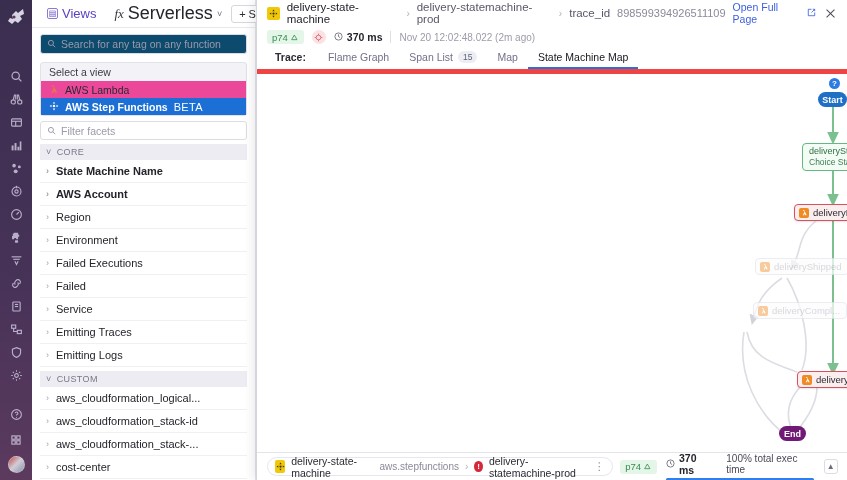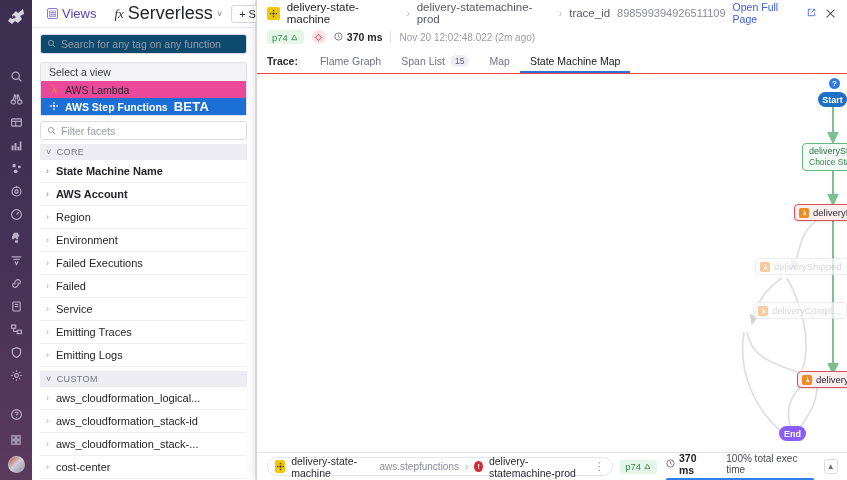--- a/index.html
+++ b/index.html
@@ -59,21 +59,21 @@
     display: flex; align-items: center; gap: 5px; padding: 0 6px;
     color: #9a9aa8; font-size: 10.5px; background:#0c4a6e; }
 
   .selview { margin: 2px 8px 0 8px; background: #f3f3f7;
     border: 1px solid #e1e1e9; border-radius: 3px; }
   .selview-hdr { padding: 3px 8px; font-size: 10.5px; color: #3a3a46; }
   .view-opt { display: flex; align-items: center; gap: 6px;
     height: 17px; padding: 0 8px; background: #ec4899; font-size: 10.5px;
     color: #2b2b33; }
   .view-opt.sel { background: #1c6fd4; color: #fff; font-weight: bold; }
-  .beta { font-size: 13px; font-weight: bold; letter-spacing: .3px; }
+  .beta { font-size: 11px; font-weight: normal; letter-spacing: .3px; }
   .facet-search { margin: 5px 8px 4px 8px; height: 19px;
     border: 1px solid #dcdce4; border-radius: 3px; display: flex;
     align-items: center; gap: 5px; padding: 0 6px; color: #9a9aa8;
     font-size: 10.5px; }
 
   .grp-hdr { margin: 0 8px; height: 16px; display: flex; align-items: center;
     gap: 5px; background: #ececf2; padding: 0 6px; font-size: 9px;
     letter-spacing: .4px; color: #77778a; text-transform: uppercase; }
   .facet { margin: 0 8px; height: 23px; display: flex; align-items: center;
     gap: 7px; padding: 0 6px; border-bottom: 1px solid #efeff4;
@@ -117,42 +117,42 @@
     padding: 0 5px; border-radius: 3px; background: #e3f6e8;
     color: #3c8a52; font-size: 9.5px; }
   .err-ic { width: 14px; height: 14px; border-radius: 50%;
     background: #fbe2e4; display:flex;align-items:center;justify-content:center; }
   .dur { display:flex; align-items:center; gap: 4px; font-size: 10.5px;
     font-weight: bold; color: #24242c; }
   .vsep { width: 1px; height: 12px; background: #dedee6; }
   .ts { font-size: 10px; color: #9c9caa; }
 
   .p-tabs { height: 26px; display: flex; align-items: flex-end; gap: 0;
-    padding: 0 10px; border-bottom: 1px solid #ef4444; }
+    padding: 0 18px; border-bottom: 5px solid #ef4444; }
   .tabs-lbl { font-size: 10.5px; font-weight: bold; color: #2b2b33;
     padding-bottom: 6px; margin-right: 12px; }
   .tab { font-size: 10.5px; color: #71718a; padding: 0 10px 6px 10px;
     display: flex; align-items: center; gap: 5px; text-align: right; }
   .tab.active { color: #17171f; border-bottom: 2px solid #2c6fd8;
     padding-bottom: 4px; }
   .cnt { background: #edeef3; color: #62627a; font-size: 8.5px;
     border-radius: 7px; padding: 1px 5px; }
 
   .canvas { position: absolute; left: 0; top: 74px; width: 591px;
     height: 378px; background: #fff; }
   .helpq { position: absolute; right: 8px; top: 4px; width: 11px;
     height: 11px; border-radius: 50%; background: #2c7be5; color: #fff;
     font-size: 8px; font-weight: bold; line-height: 11px; text-align:center; }
 
   .node { position: absolute; display: flex; align-items: center;
     gap: 4px; border-radius: 4px; font-size: 9.5px; white-space: nowrap; }
   .n-start, .n-end { border-radius: 9px; color: #fff; font-size: 9px;
     font-weight: bold; justify-content: center; }
   .n-start { background: #1f6fc4; }
-  .n-end { background: #8b5cf6; }
+  .n-end { background: #701a75; }
   .n-choice { border: 1px solid #63b97e; background: #f3fbf5;
     flex-direction: column; align-items: flex-start; gap: 0;
     padding: 2px 6px; line-height: 11px; }
   .n-choice .l1 { color: #2f6f45; font-size: 9px; }
   .n-choice .l2 { color: #3c7d53; font-size: 8.5px; }
   .n-err { border: 1px solid #d9515f; background: #fbeeef;
     padding: 2px 6px 2px 4px; color: #2b2b33;
     box-shadow: 0 1px 2px rgba(0,0,0,.10); }
   .n-dim { border: 1px solid #e6e6ec; background: #fdfdfe;
     padding: 2px 6px 2px 4px; color: #c9c9d2; opacity: .72; }

